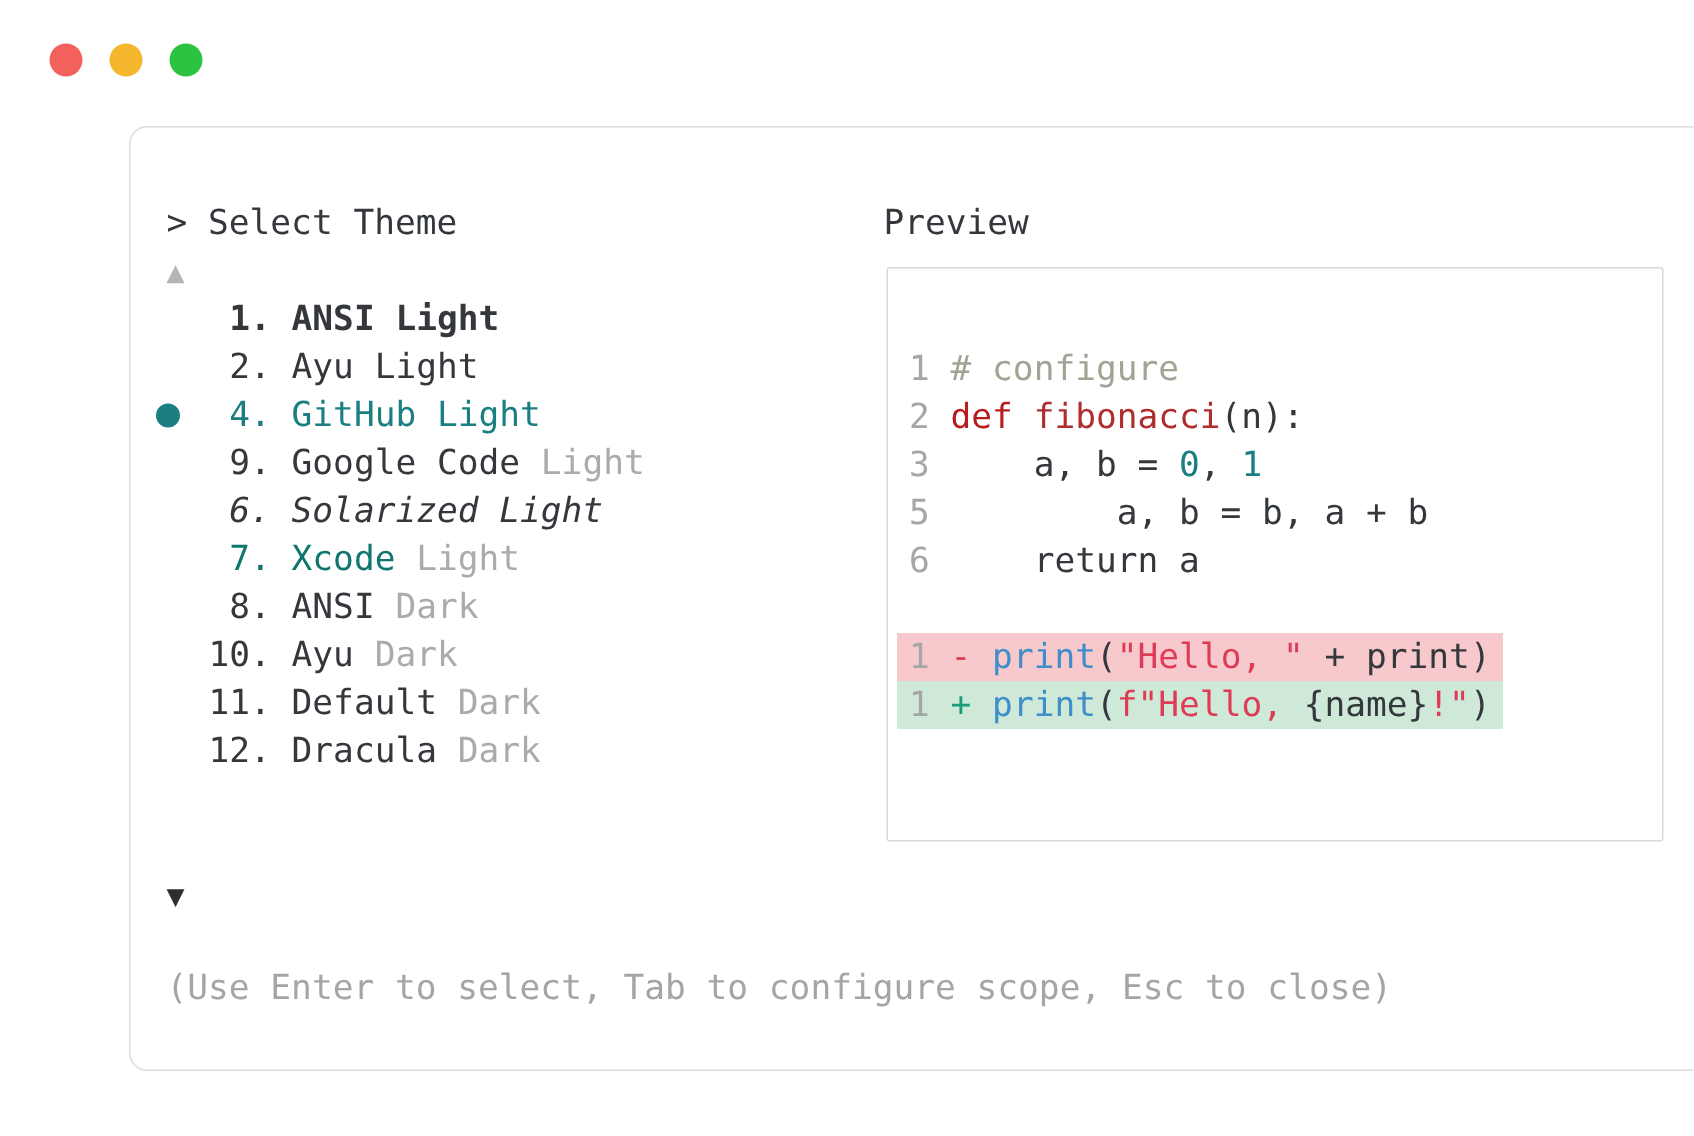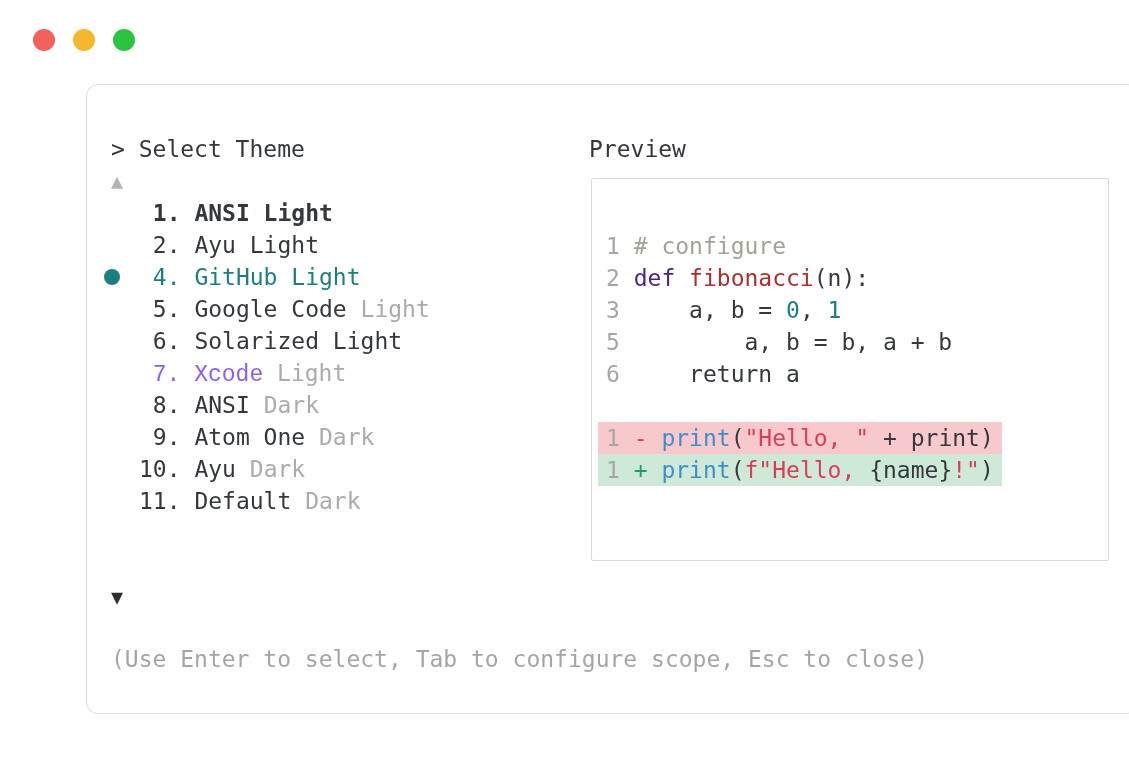--- a/index.html
+++ b/index.html
@@ -43,36 +43,36 @@
     <span class="light" style="background: rgb(43, 195, 63);"></span>
   </div>
 
 <div class="panel">
   <div class="prompt">&gt; Select Theme</div>
   <div class="arrow up">▲</div>
   <div class="list" id="theme-list">
       <div class="trow"><span style="color: rgb(52, 56, 61); font-weight: bold;"> 1. ANSI Light</span></div>
       <div class="trow"><span style="color: rgb(52, 56, 61);"> 2. Ayu Light</span></div>
       <div class="trow"><span style="color: rgb(27, 127, 130);"> 4. GitHub Light</span><span class="dot" style="background: rgb(27, 127, 130);"></span></div>
-      <div class="trow"><span style="color: rgb(52, 56, 61);"> 5. Google Code</span><span style="color: rgb(171, 171, 171);"> Light</span></div>
-      <div class="trow"><span style="color: rgb(52, 56, 61);"> 6. Solarized Light</span></div>
-      <div class="trow"><span style="color: #8b5cf6; font-family: Liberation Mono, monospace;"> 7. Xcode</span><span style="color: rgb(171, 171, 171);"> Light</span></div>
+      <div class="trow"><span style="color: rgb(52, 56, 61);"> 9. Google Code</span><span style="color: rgb(171, 171, 171);"> Light</span></div>
+      <div class="trow"><span style="color: rgb(52, 56, 61); font-style: italic;"> 6. Solarized Light</span></div>
+      <div class="trow"><span style="color: #0f766e;"> 7. Xcode</span><span style="color: rgb(171, 171, 171);"> Light</span></div>
       <div class="trow"><span style="color: rgb(52, 56, 61);"> 8. ANSI</span><span style="color: rgb(171, 171, 171);"> Dark</span></div>
-      <div class="trow"><span style="color: rgb(52, 56, 61);"> 9. Atom One</span><span style="color: rgb(171, 171, 171);"> Dark</span></div>
       <div class="trow"><span style="color: rgb(52, 56, 61);">10. Ayu</span><span style="color: rgb(171, 171, 171);"> Dark</span></div>
       <div class="trow"><span style="color: rgb(52, 56, 61);">11. Default</span><span style="color: rgb(171, 171, 171);"> Dark</span></div>
+      <div class="trow"><span style="color: rgb(52, 56, 61);">12. Dracula</span><span style="color: rgb(171, 171, 171);"> Dark</span></div>
     </div>
   <div class="arrow down">▼</div>
   <div class="hint">(Use Enter to select, Tab to configure scope, Esc to close)</div>
 
   <div class="preview-title">Preview</div>
   <div class="preview-box">
     <div class="code" id="code">
         <div class="crow"><span class="hl"><span style="color: rgb(166, 166, 166);">1 </span><span style="color: rgb(162, 162, 149);"># configure</span></span></div>
-        <div class="crow"><span class="hl"><span style="color: rgb(166, 166, 166);">2 </span><span style="color: #4c1d95;">def </span><span style="color: rgb(176, 45, 46);">fibonacci</span><span style="color: rgb(52, 56, 61);">(n):</span></span></div>
+        <div class="crow"><span class="hl"><span style="color: rgb(166, 166, 166);">2 </span><span style="color: #b91c1c;">def </span><span style="color: rgb(176, 45, 46);">fibonacci</span><span style="color: rgb(52, 56, 61);">(n):</span></span></div>
         <div class="crow"><span class="hl"><span style="color: rgb(166, 166, 166);">3 </span><span style="color: rgb(52, 56, 61);">    a, b = </span><span style="color: rgb(27, 127, 130);">0</span><span style="color: rgb(52, 56, 61);">, </span><span style="color: rgb(27, 127, 130);">1</span></span></div>
         <div class="crow"><span class="hl"><span style="color: rgb(166, 166, 166);">5 </span><span style="color: rgb(52, 56, 61);">        a, b = b, a + b</span></span></div>
         <div class="crow"><span class="hl"><span style="color: rgb(166, 166, 166);">6 </span><span style="color: rgb(52, 56, 61);">    return a</span></span></div>
         <div class="crow"><span class="hl"></span></div>
         <div class="crow"><span class="hl" style="background: rgb(248, 201, 204);"><span style="color: rgb(166, 166, 166);">1 </span><span style="color: rgb(214, 64, 78);">- </span><span style="color: rgb(62, 142, 201);">print</span><span style="color: rgb(52, 56, 61);">(</span><span style="color: rgb(222, 59, 86);">"Hello, "</span><span style="color: rgb(52, 56, 61);"> + print)</span></span></div>
         <div class="crow"><span class="hl" style="background: rgb(207, 233, 217);"><span style="color: rgb(166, 166, 166);">1 </span><span style="color: rgb(27, 155, 118);">+ </span><span style="color: rgb(62, 142, 201);">print</span><span style="color: rgb(52, 56, 61);">(</span><span style="color: rgb(222, 59, 86);">f"Hello, </span><span style="color: rgb(52, 56, 61);">{name}</span><span style="color: rgb(222, 59, 86);">!"</span><span style="color: rgb(52, 56, 61);">)</span></span></div>
       </div>
   </div>
 </div>
 

